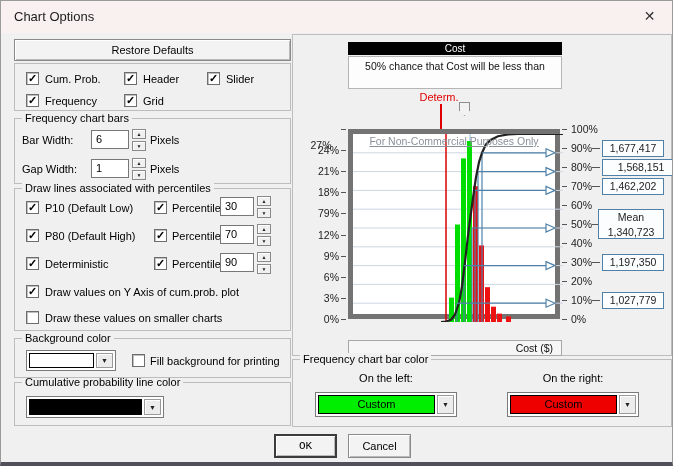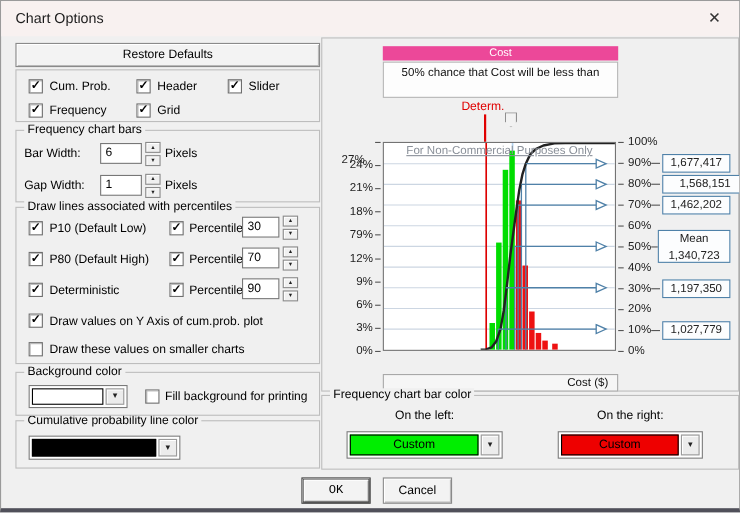--- a/index.html
+++ b/index.html
@@ -33,32 +33,32 @@
                  border:1px solid #8a8a8a; font-size:5px; line-height:6px; color:#222; padding:0;
                  box-shadow: inset 1px 1px 0 #fff; }
   
   .combo { position:absolute; background:#fff; border:1px solid #7a7a7a; display:flex; align-items:stretch; padding:2px; }
   .combo .swatch { flex:1; border:1px solid #000; font-size:11px; text-align:center; }
   .combo .arrow { width:17px; margin-left:2px; background:#ececec; border:1px solid #9a9a9a;
                   font-size:7px; text-align:center; color:#222;
                   display:flex; align-items:center; justify-content:center;
                   box-shadow: inset 1px 1px 0 #fff; }
   
-  .chart-header { position:absolute; left:55px; top:7px; width:214px; height:13px; background:#ec4899;
+  .chart-header { position:absolute; left:55px; top:7px; width:214px; height:13px; background:#000000;
                   color:#fff; font-size:10px; text-align:center; line-height:13px; }
   .chart-subtitle { position:absolute; left:55px; top:21px; width:214px; height:33px; background:#fdfdfd;
                     border:1px solid #b5b5b5; font-size:10.5px; text-align:center; padding-top:2px;
                     line-height:14px; color:#111; }
   .determ-label { position:absolute; left:116px; top:56px; width:60px; text-align:center;
                   color:#e00000; font-size:11px; }
   .determ-stub { position:absolute; left:147px; top:69px; width:2px; height:25px; background:#e00000; }
   .slider-thumb { position:absolute; left:166px; top:67px; width:11px; height:14px; background:#f2f2f2;
                   border:1px solid #8f8f8f; clip-path: polygon(0 0,100% 0,100% 60%,50% 100%,0 60%); }
   .plot { position:absolute; left:55px; top:94px; width:212px; height:190px; background:#fff;
-          border:1px solid #737373; }
+          border:5px solid #737373; }
   .plot svg { position:absolute; left:0; top:0; }
   .watermark { position:absolute; left:0; top:1px; width:100%; text-align:center; font-size:10.5px;
                color:#8a9099; text-decoration:underline; z-index:5; }
   .tick-label { position:absolute; font-size:10.5px; color:#222; white-space:nowrap; }
   .tick-mark { position:absolute; height:1px; background:#555; }
   .value-box { position:absolute; border:1px solid #4f81a8; background:#fcfdfe; font-size:10.5px;
                color:#222; text-align:center; line-height:15px; }
   .xlabel-box { position:absolute; left:55px; top:305px; width:214px; height:16px; background:#f6f6f6;
                 border:1px solid #a8a8a8; font-size:10.5px; text-align:right; padding:1px 8px 0 0; color:#111; }
   .colhead { position:absolute; font-size:11px; color:#000; text-align:center; }

